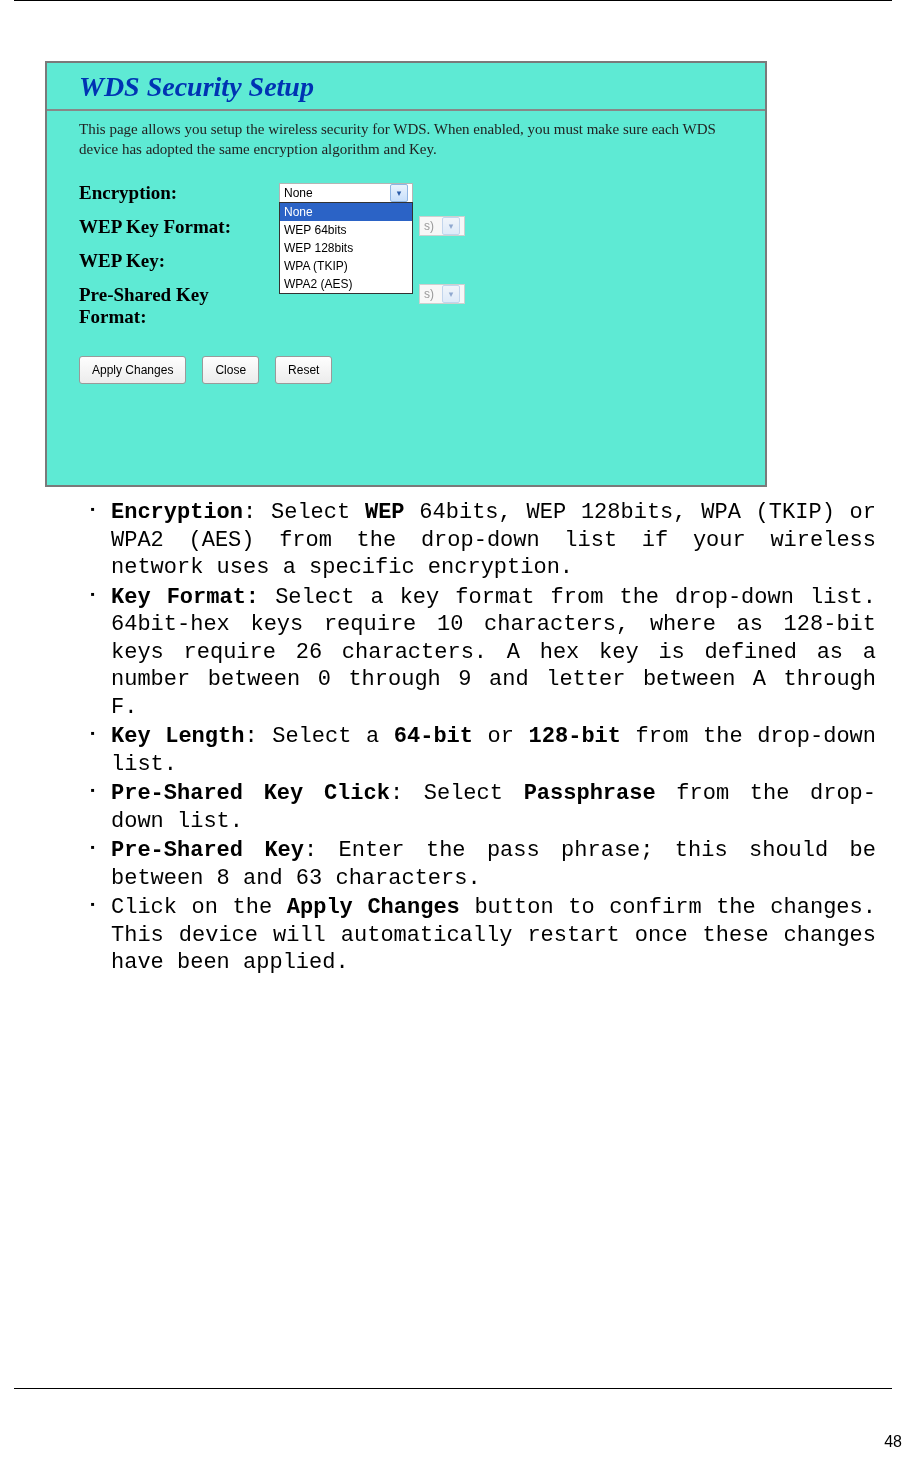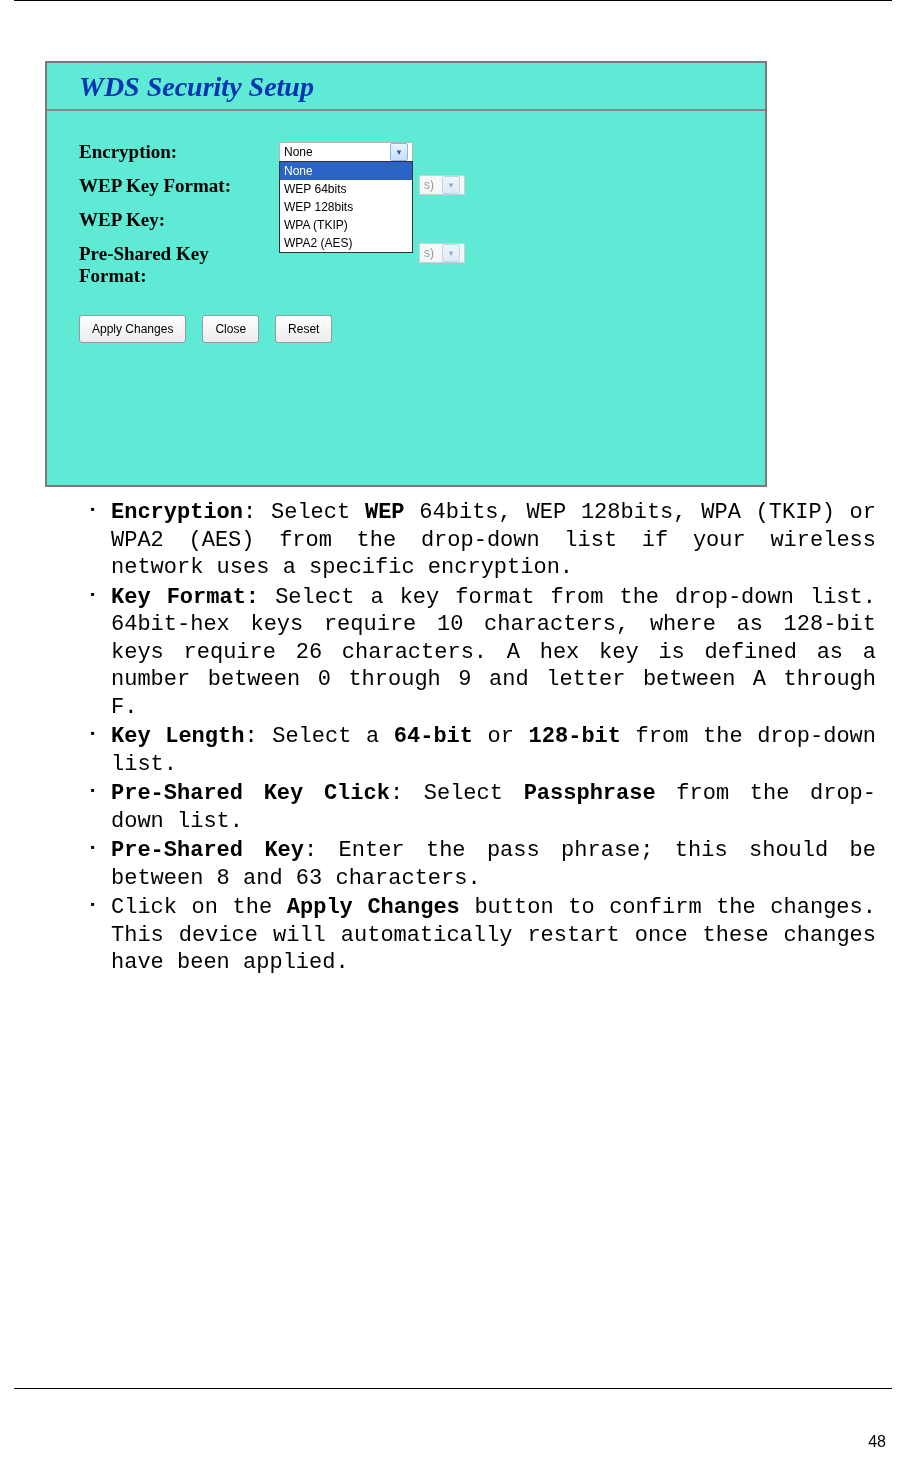--- a/index.html
+++ b/index.html
@@ -171,37 +171,38 @@
     position: absolute;
     bottom: 12px;
     left: 0; right: 0;
   }
   .footer-rule {
     border-top: 1px solid #000;
     margin: 0 14px 4px 14px;
   }
   .footer-num {
     text-align: right;
-    padding-right: 20px;
+    padding-right: 4px;
     font-size: 16px;
     margin-top: 44px;
   }
 </style>
 </head>
 <body>
 
 <div class="page">
 
   <div class="header-underline"></div>
 
   <div class="content-wrap">
 
     <div class="screenshot-box">
       <div class="wds-title">WDS Security Setup</div>
       <div class="title-rule"></div>
+      <div class="page-desc">This page allows you setup the wireless security for WDS. When enabled, you must make sure each WDS device has adopted the same encryption algorithm and Key.</div>
 
       <div class="form-grid">
 
         <div class="form-row">
           <div class="form-label">Encryption:</div>
           <div class="fake-select">
             <span>None</span>
             <span class="select-arrow">▾</span>
           </div>
           <div class="dropdown-open">

